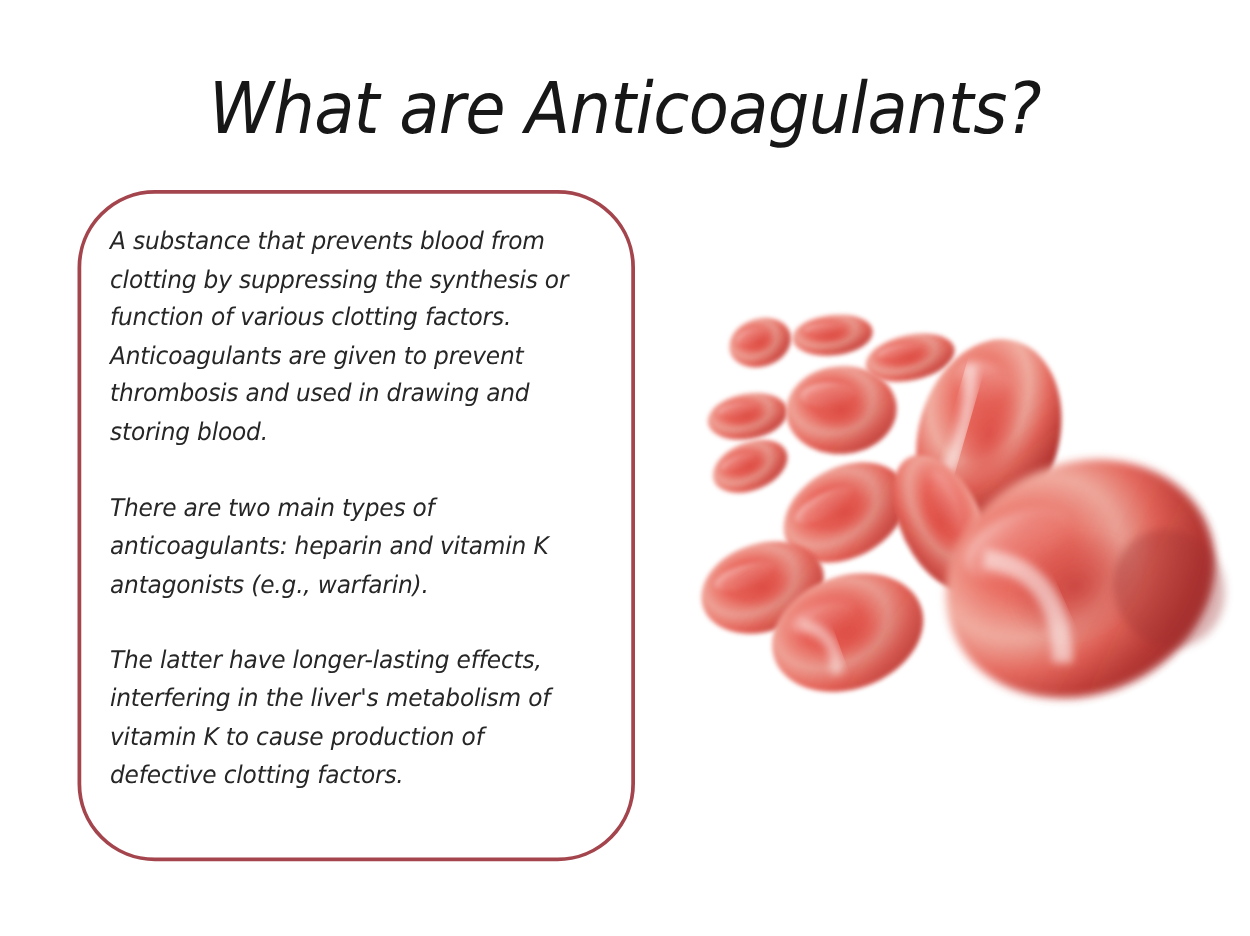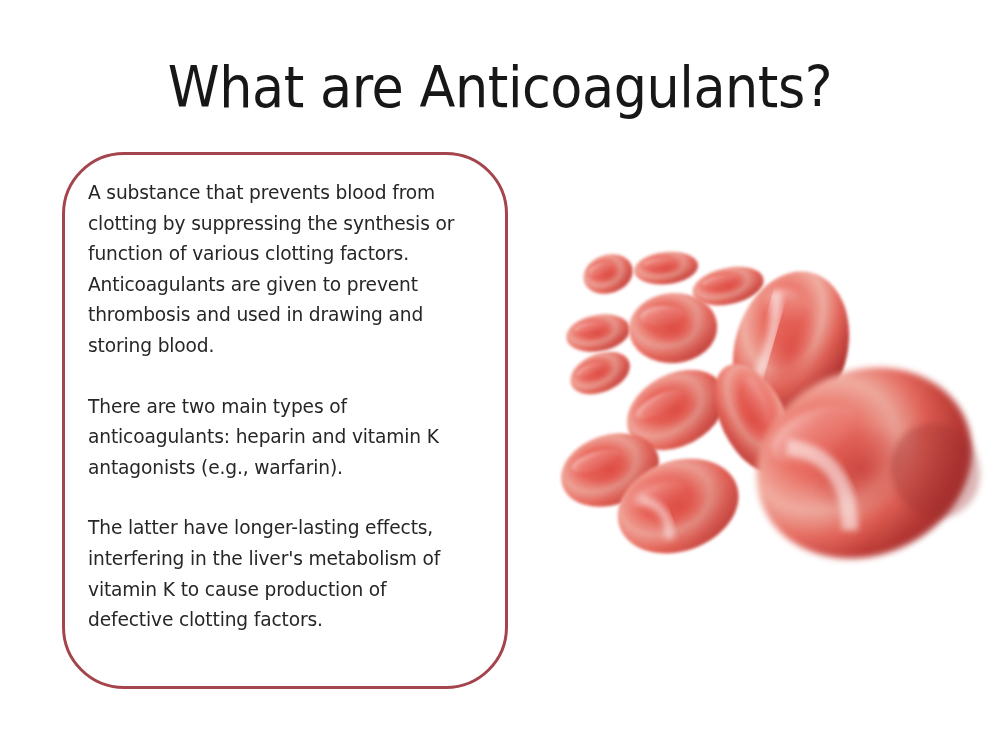--- a/index.html
+++ b/index.html
@@ -8,20 +8,21 @@
     background: #ffffff;
   }
 
   #slide {
     position: relative;
     width: 1000px;
     height: 749px;
     background: #ffffff;
     overflow: hidden;
     font-family: "DejaVu Sans", "Liberation Sans", sans-serif;
+    font-style: italic;
   }
 
   
   #slide-title {
     position: absolute;
     left: 0;
     top: 58px;
     width: 1000px;
     text-align: center;
     font-family: "DejaVu Sans", "Liberation Sans", sans-serif;

